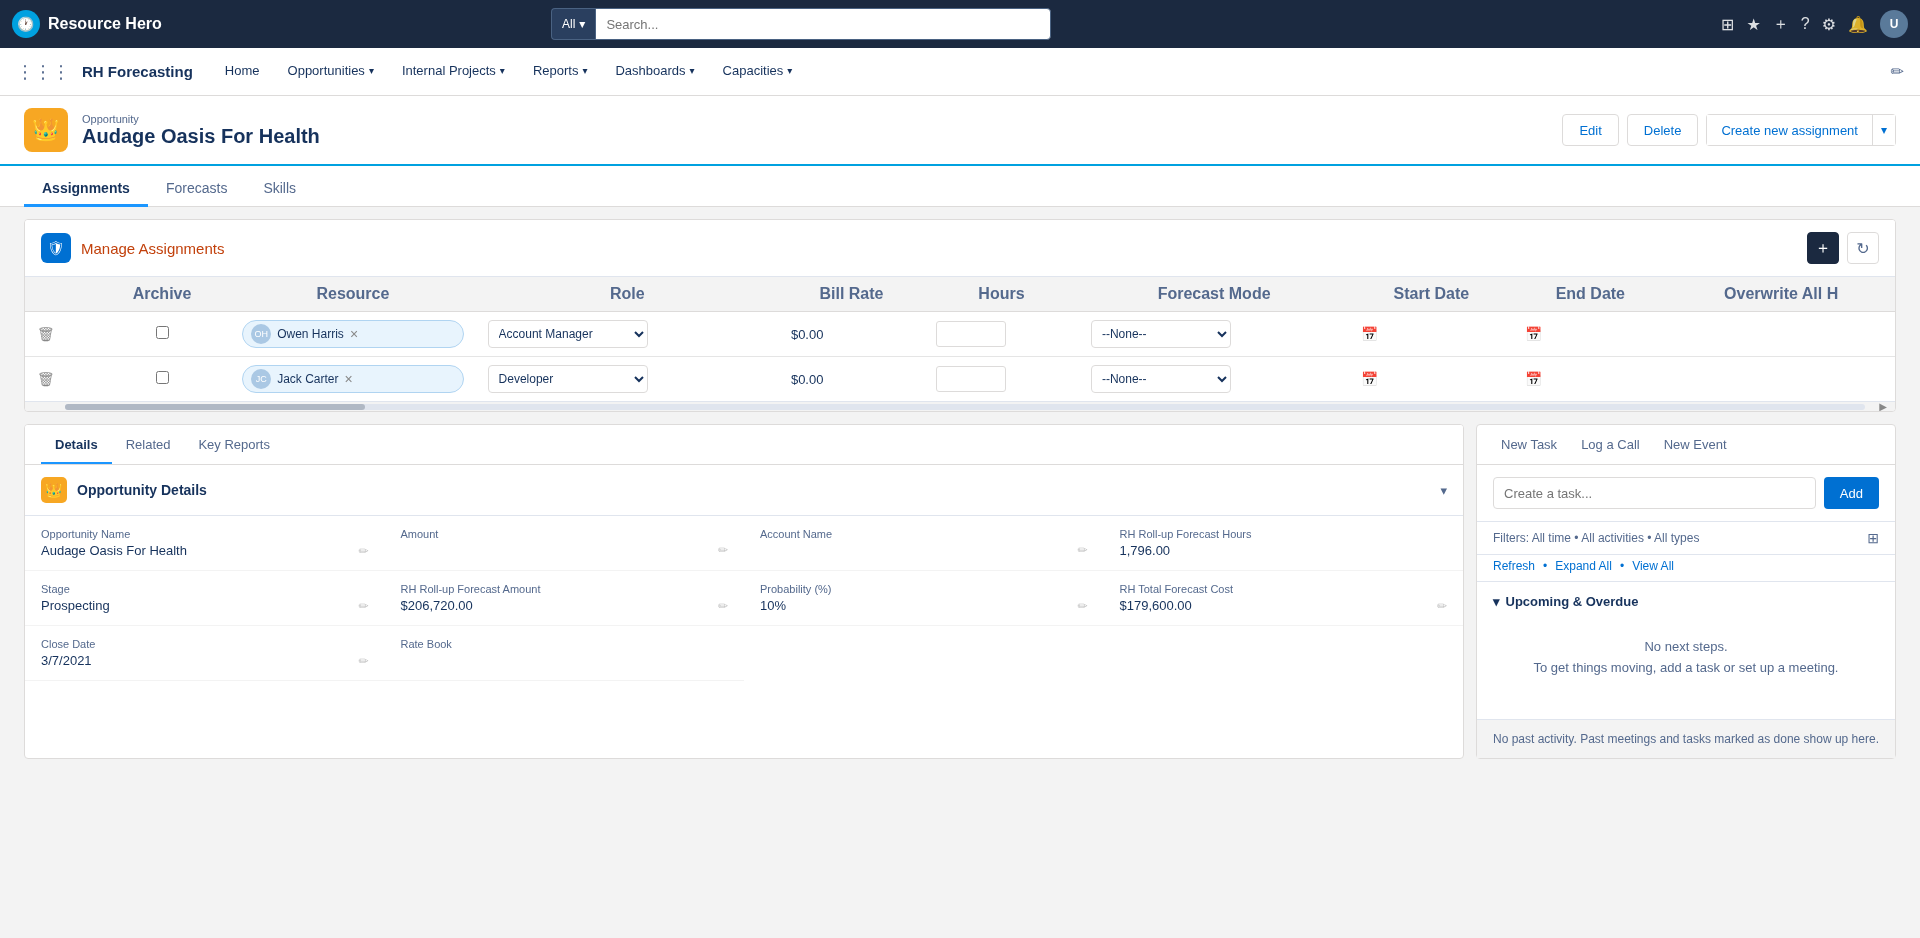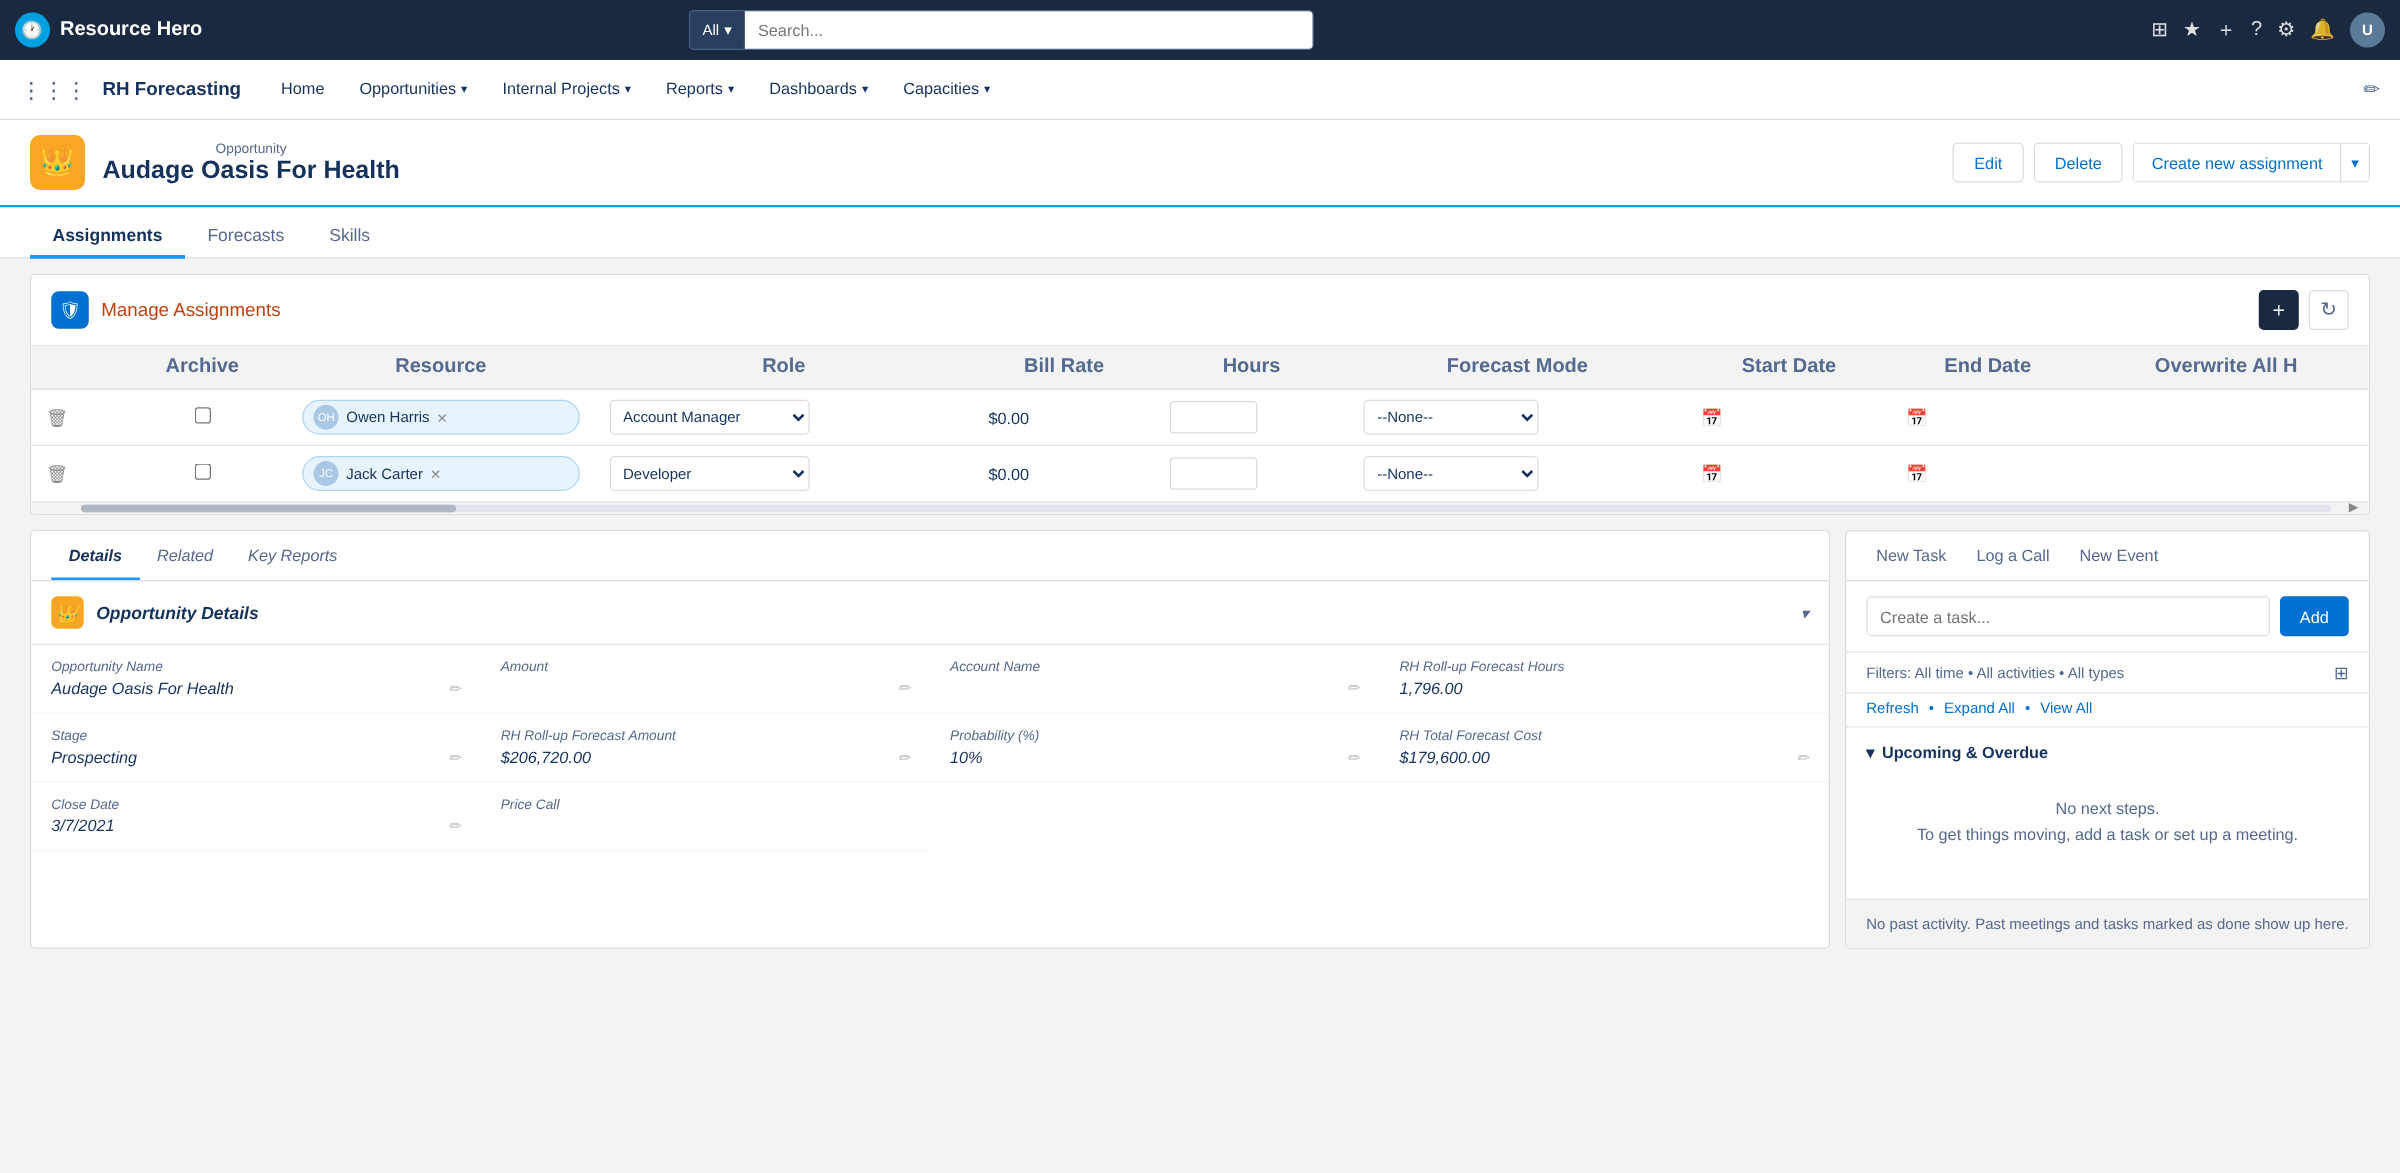--- a/index.html
+++ b/index.html
@@ -139,21 +139,20 @@
     .record-icon {
       width: 44px; height: 44px;
       background: #f7a723;
       border-radius: 8px;
       display: flex; align-items: center; justify-content: center;
       font-size: 22px;
     }
     .record-info .breadcrumb {
       font-size: 11px;
       color: #54698d;
-      text-align: center;
     }
     .record-info .record-title {
       font-size: 20px;
       font-weight: 700;
       color: #16325c;
     }
     .record-header-actions {
       display: flex;
       gap: 8px;
       align-items: center;
@@ -377,21 +376,20 @@
       gap: 0;
       padding: 0 24px 24px;
     }
     .bottom-left {
       flex: 1;
       background: white;
       border: 1px solid #dddbda;
       border-radius: 4px;
       margin-right: 12px;
       overflow: hidden;
-      font-style: italic;
     }
     .bottom-right {
       width: 420px;
       background: white;
       border: 1px solid #dddbda;
       border-radius: 4px;
     }
     .bottom-tabs {
       display: flex;
       border-bottom: 1px solid #dddbda;
@@ -837,21 +835,21 @@
 
       <div class="detail-field">
         <div class="detail-label">Close Date</div>
         <div class="detail-value">
           <span>3/7/2021</span>
           <span class="edit-pencil">✏</span>
         </div>
       </div>
 
       <div class="detail-field">
-        <div class="detail-label">Price Call</div>
+        <div class="detail-label">Rate Book</div>
         <div class="detail-value">
           <span></span>
         </div>
       </div>
     </div>
   </div>
 
   <div class="bottom-right">
     <div class="right-tabs">
       <div class="right-tab">

